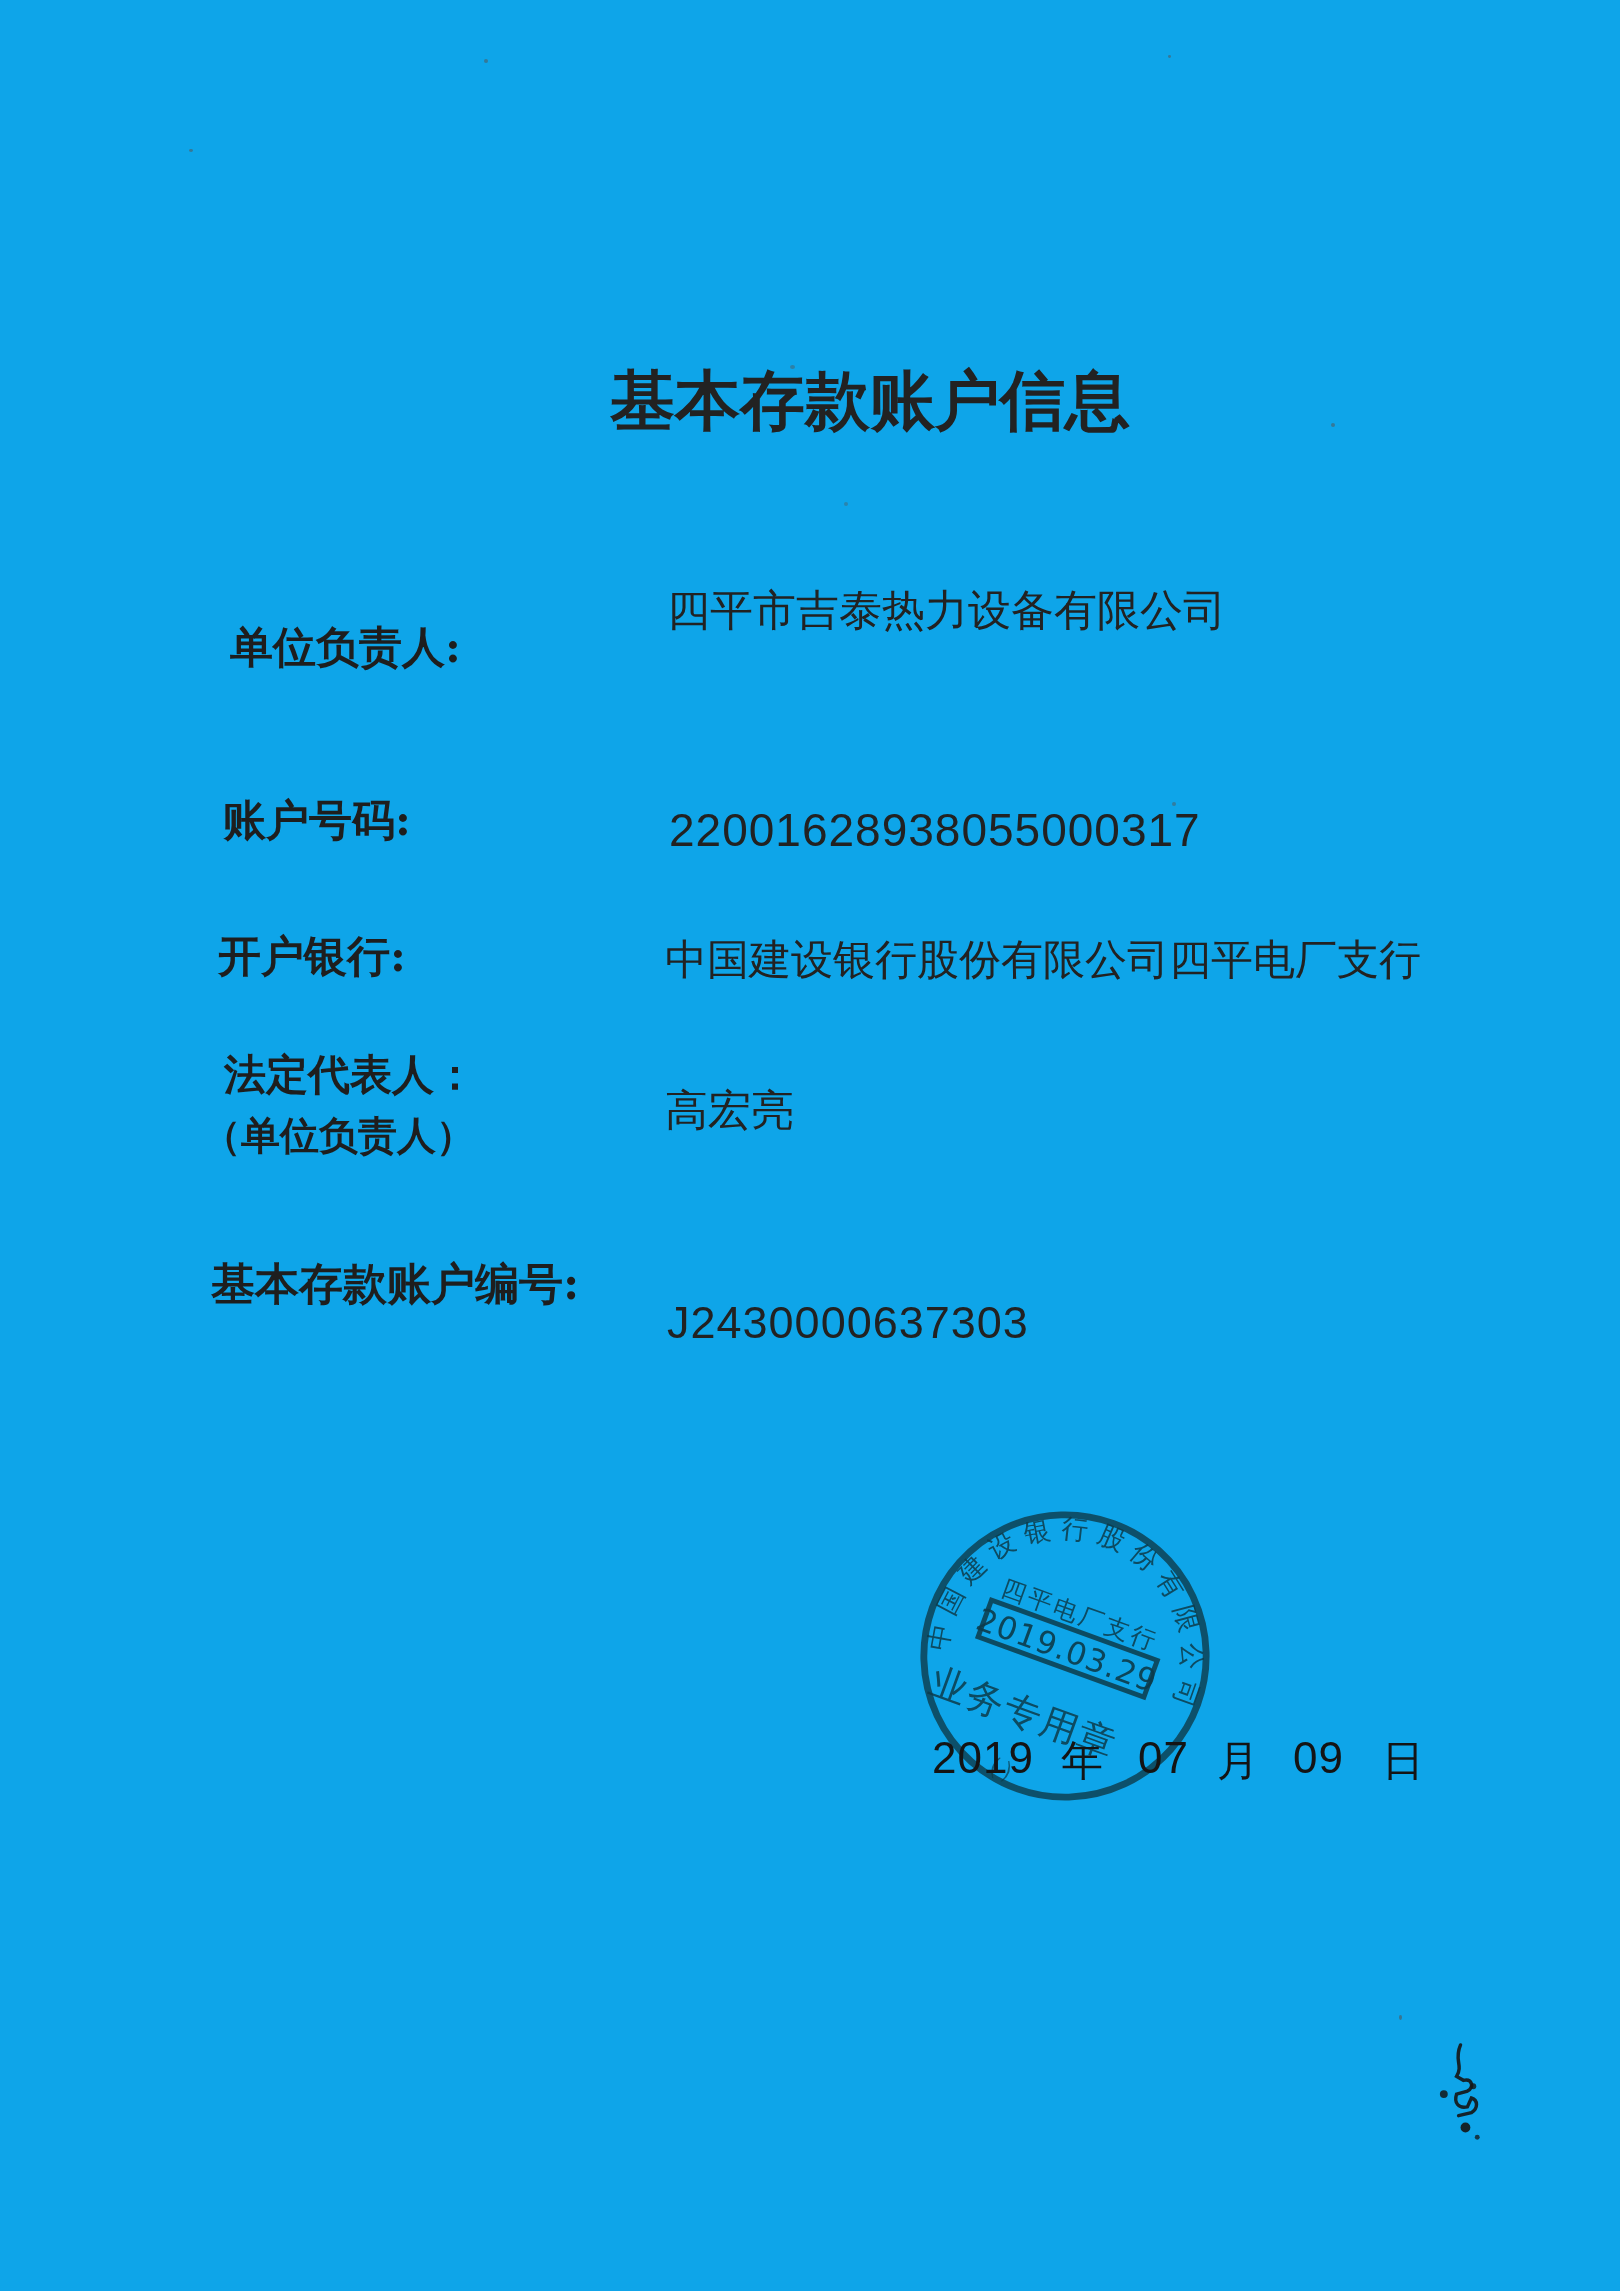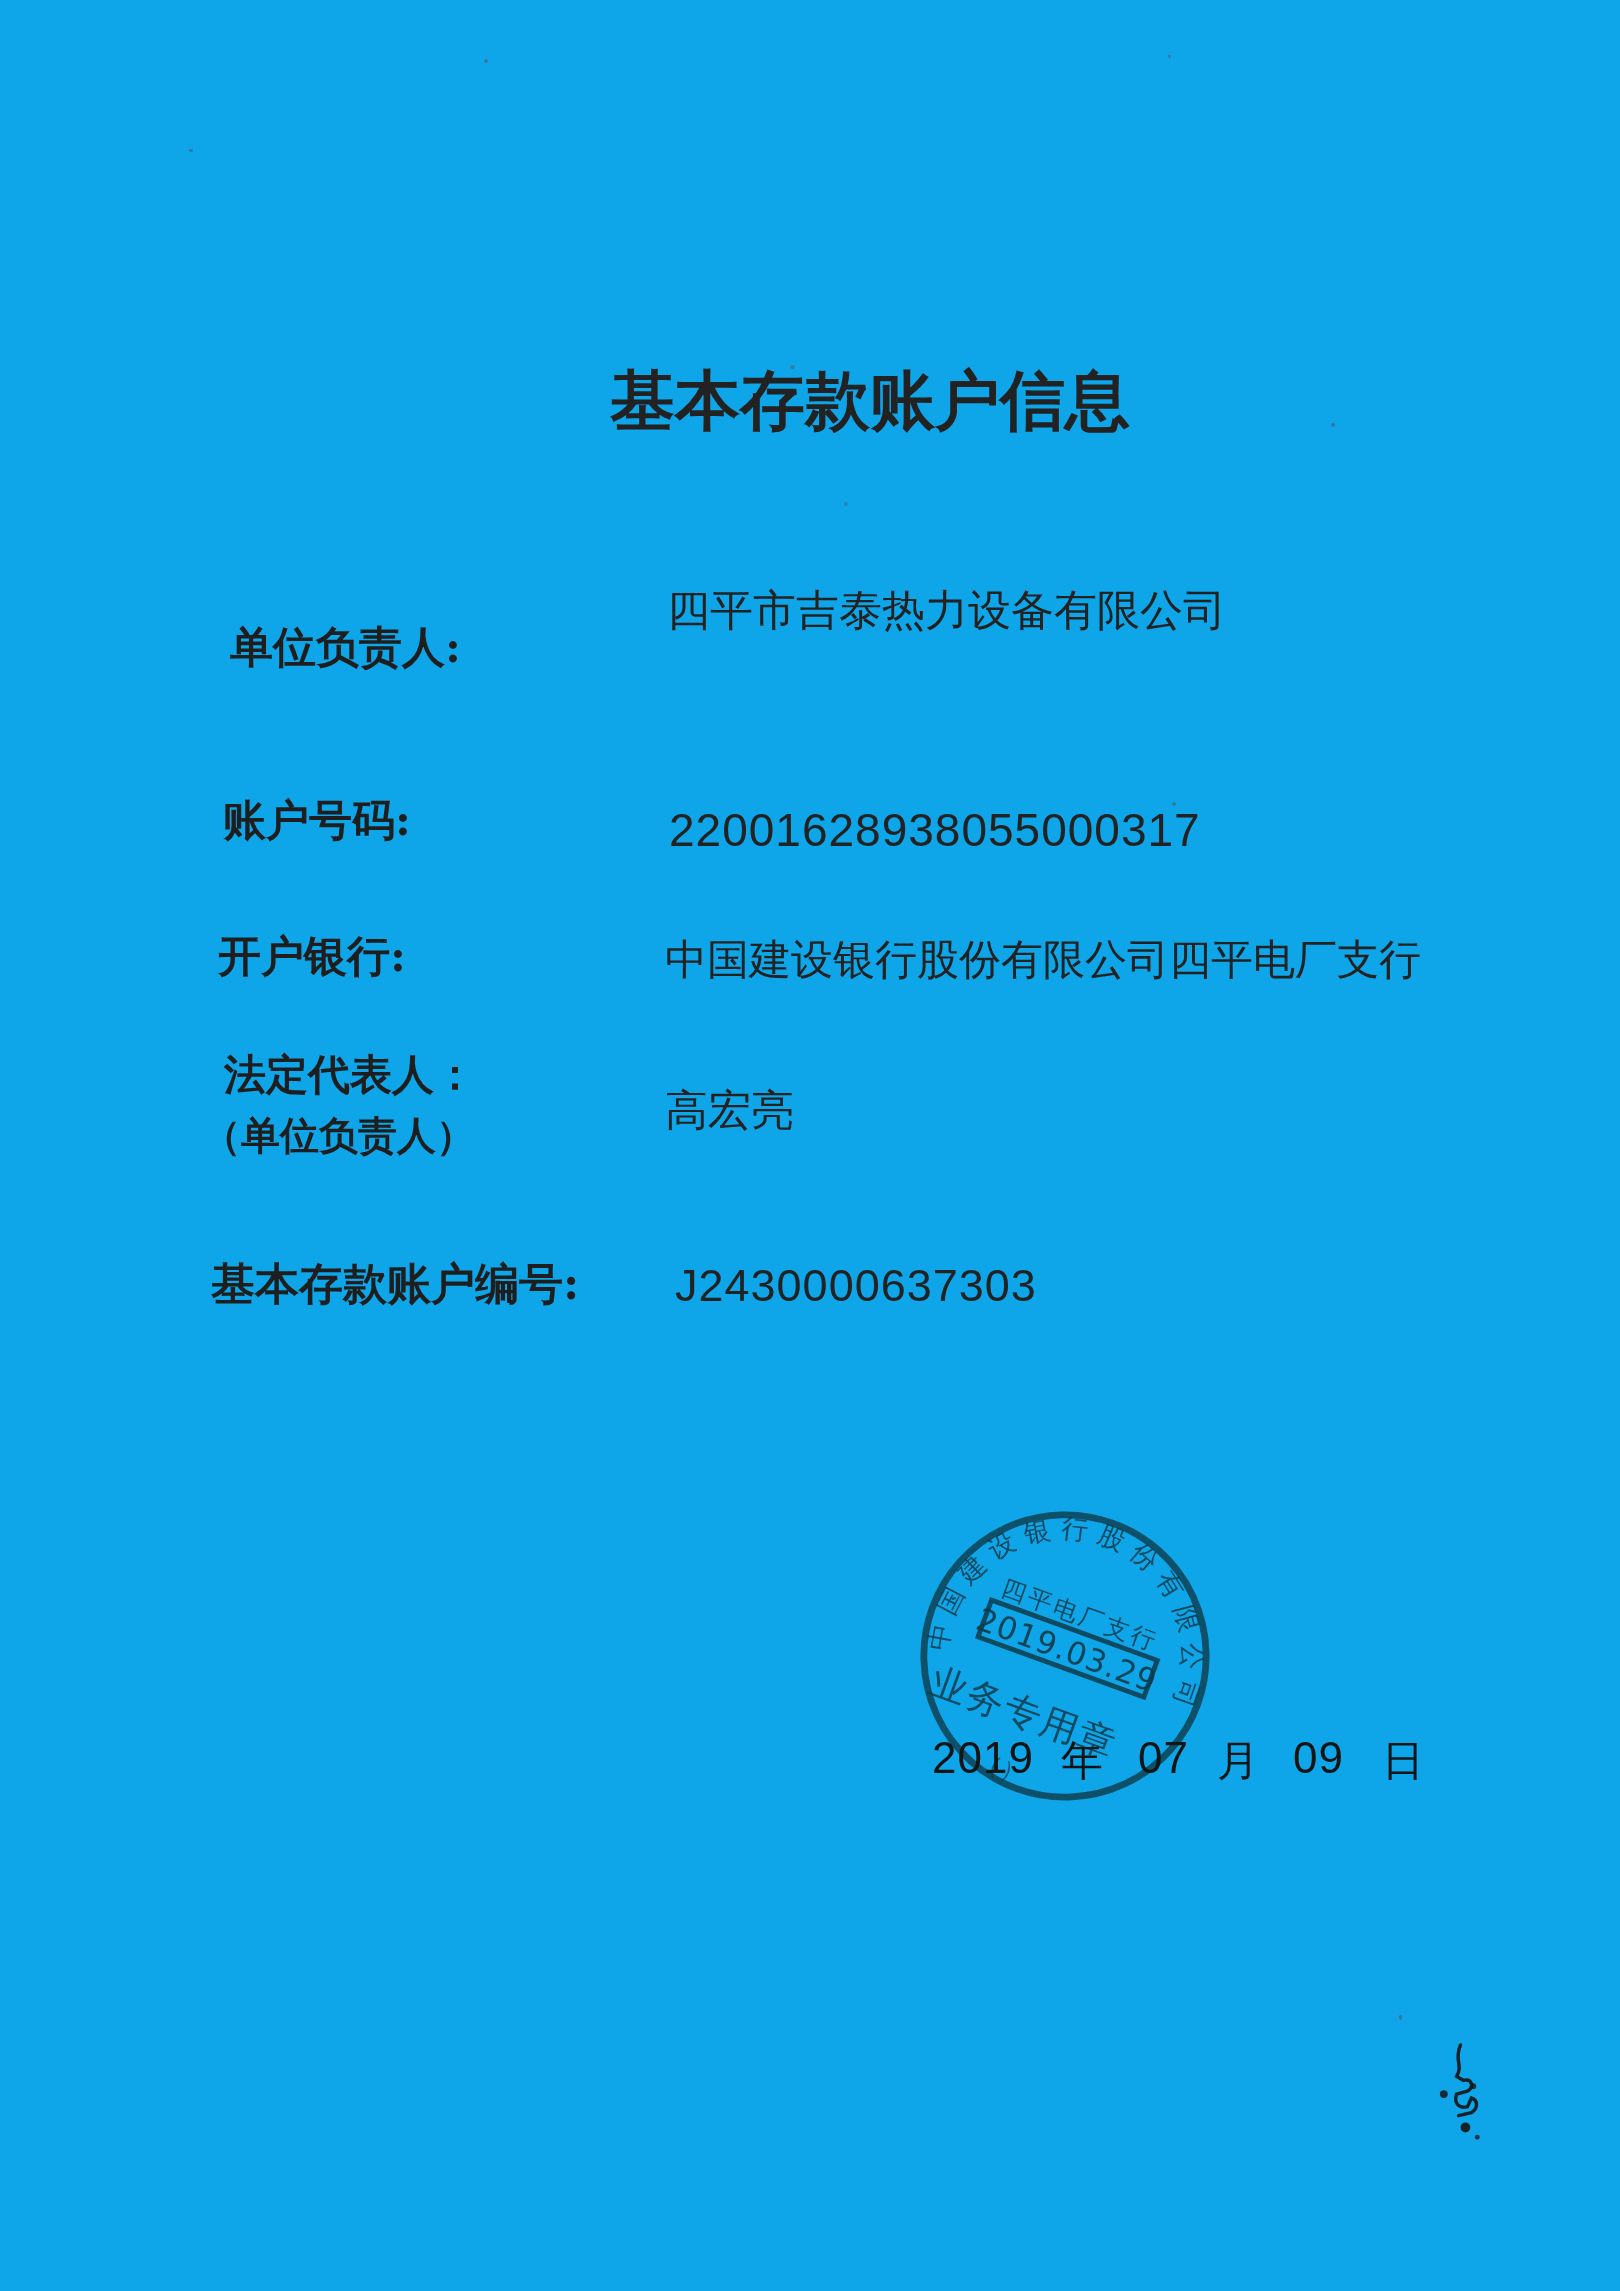--- a/index.html
+++ b/index.html
@@ -38,21 +38,21 @@
   .lbl-account-name {left:230px;top:623px;}
   .val-account-name {left:667px;top:586px;}
   .lbl-account-number{left:223px;top:796px;text-align:right;}
   .val-account-number{left:669px;top:804px;font-size:46px;}
   .lbl-bank          {left:218px;top:932px;}
   .val-bank          {left:665px;top:936px;font-size:42px;}
   .lbl-legal-1       {left:224px;top:1051px;font-size:42px;}
   .lbl-legal-2       {left:202px;top:1113px;font-size:39px;}
   .val-legal         {left:665px;top:1086px;}
   .lbl-basic-no      {left:211px;top:1259px;font-size:44px;}
-  .val-basic-no      {left:667px;top:1260px;font-size:45px;margin-left:8px;}
+  .val-basic-no      {left:667px;top:1297px;font-size:45px;}
 
   .issue-date{
     position:absolute;left:932px;top:1733px;width:529px;height:59px;
     font-size:44px;color:#141414;text-align:right;
   }
   .issue-date span{position:absolute;top:0;white-space:nowrap;}
   .id-year {left:0px;}
   .id-yearu{left:129px;font-size:42px;}
   .id-month{left:206px;}
   .id-monthu{left:285px;font-size:42px;}

